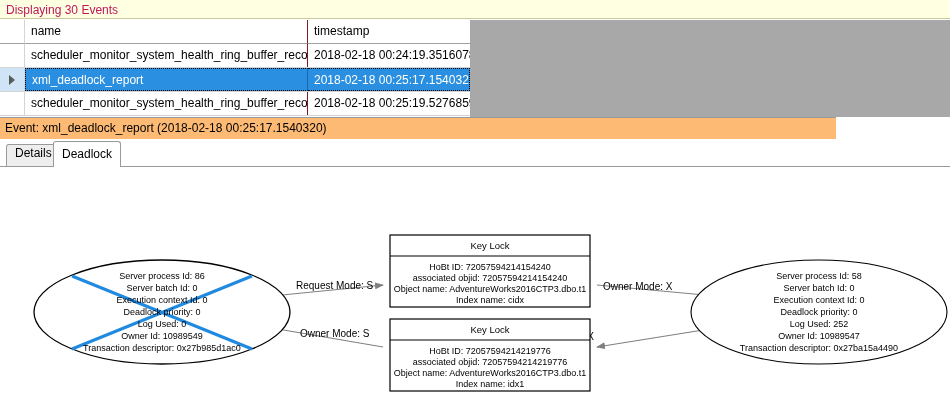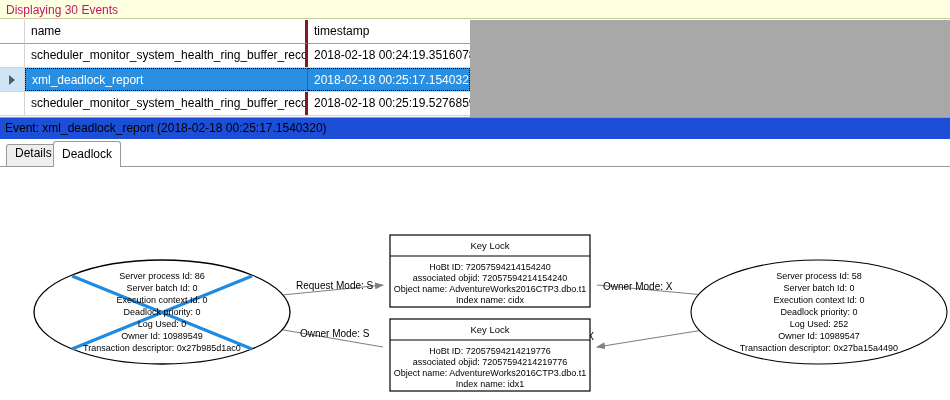--- a/index.html
+++ b/index.html
@@ -67,21 +67,21 @@
     width: 25px; height: 100%;
     box-sizing: border-box;
     border-right: 1px solid #d4d4d4;
     background: #ffffff;
   }
   .cell-name {
     position: absolute;
     left: 25px; top: 0;
     width: 283px; height: 100%;
     box-sizing: border-box;
-    border-right: 3px solid #7f1d1d;
+    border-right: 1px solid #7f1d1d;
     padding: 4px 0 0 6px;
     font-size: 12px;
     white-space: nowrap;
     overflow: hidden;
   }
   .cell-ts {
     position: absolute;
     left: 308px; top: 0;
     width: 162px; height: 100%;
     box-sizing: border-box;
@@ -122,22 +122,22 @@
     width: 0; height: 0;
     border-left: 6px solid #5a5a5a;
     border-top: 5px solid transparent;
     border-bottom: 5px solid transparent;
   }
 
   
   #event-header {
     position: absolute;
     left: 0; top: 117px;
-    width: 950px; height: 22px;
-    background: #1d4ed8;
+    width: 836px; height: 22px;
+    background: #fdba74;
     border-top: 1px solid #9a9a9a;
     box-sizing: border-box;
   }
   #event-header .evt-text {
     position: absolute;
     left: 5px; top: 3px;
     font-size: 12px;
     white-space: nowrap;
   }
 

